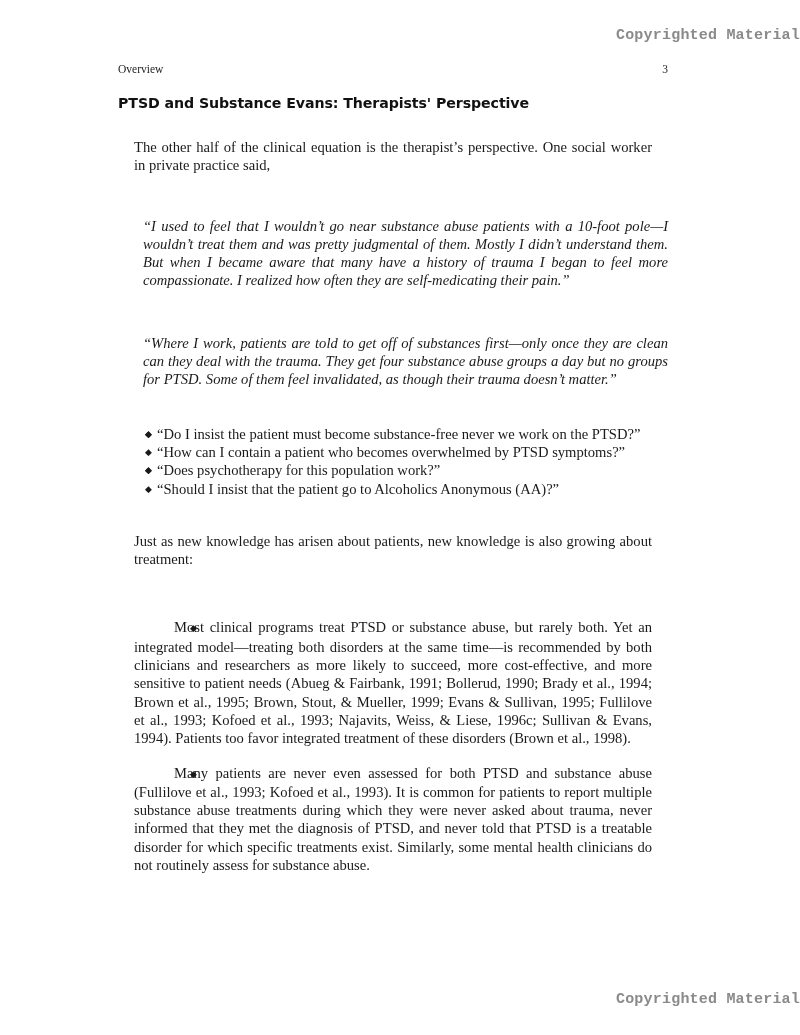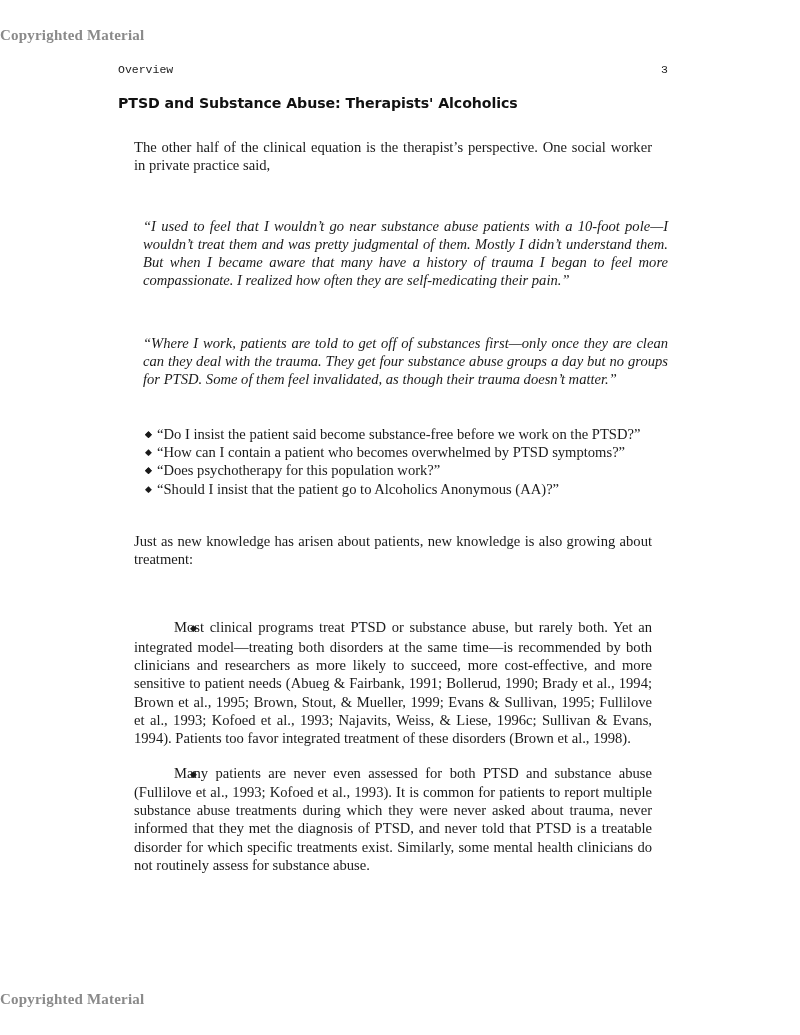--- a/index.html
+++ b/index.html
@@ -1,23 +1,23 @@
 <!DOCTYPE html>
 <html><head>
 <meta charset="utf-8">
 <style>
   html, body { margin:0; padding:0; background:#ffffff; }
   body { width:800px; height:1035px; position:relative; overflow:hidden; color:#1a1a1a; }
-  .watermark { position:absolute; left:0; width:800px; text-align:left;
-    font-family:Liberation Serif, serif; font-size:15px; font-weight:bold; color:#8a8a8a; letter-spacing:0.2px; }
+  .watermark { position:absolute; left:0; width:800px; text-align:right;
+    font-family:Liberation Mono, monospace; font-size:15px; font-weight:bold; color:#8a8a8a; letter-spacing:0.2px; }
   .wm-top { top:27px; }
   .wm-bottom { top:991px; }
   .page { position:absolute; left:118px; top:0; width:550px; }
   .running-head { position:absolute; top:63px; left:0; width:550px;
-    font-family:Liberation Mono, monospace; font-size:11.5px; color:#222; }
+    font-family:Liberation Serif, serif; font-size:11.5px; color:#222; }
   .running-head .pg { position:absolute; right:0; top:0; }
   h2 { position:absolute; top:95px; left:0; margin:0;
     font-family:"DejaVu Sans", sans-serif; font-size:14.2px; font-weight:bold; color:#111; letter-spacing:-0.1px; }
   .body { position:absolute; top:122px; left:0; width:550px;
     font-family:"Liberation Serif", serif; font-size:14.6px; line-height:18.3px; }
   p { margin:16px; text-align:justify; }
   .quote { margin:8px 0 0 25px; font-style:italic; text-align:justify; }
   .gap-s { height:18px; }
   ul.qs { list-style:none; margin:0; padding:0 0 0 27px; }
   ul.qs li { position:relative; padding-left:12px; }
@@ -29,34 +29,34 @@
 <body>
 
 <div class="watermark wm-top">Copyrighted Material</div>
 
 <div class="page">
   <div class="running-head">
     <span>Overview</span>
     <span class="pg">3</span>
   </div>
 
-  <h2>PTSD and Substance Abuse: Therapists' Alcoholics</h2>
+  <h2>PTSD and Substance Evans: Therapists' Perspective</h2>
 
   <div class="body">
     <p>The other half of the clinical equation is the therapist’s perspective. One social worker in private practice said,</p>
     <div class="gap-s"></div>
     <p class="quote">“I used to feel that I wouldn’t go near substance abuse patients with a 10-foot pole—I wouldn’t treat them and was pretty judgmental of them. Mostly I didn’t understand them. But when I became aware that many have a history of trauma I began to feel more compassionate. I realized how often they are self-medicating their pain.”</p>
     <div class="gap-s"></div>
     <div class="gap-s"></div>
     <p class="quote">“Where I work, patients are told to get off of substances first—only once they are clean can they deal with the trauma. They get four substance abuse groups a day but no groups for PTSD. Some of them feel invalidated, as though their trauma doesn’t matter.”</p>
     <div class="gap-s"></div>
     <div class="gap-s"></div>
     <ul class="qs">
       <li><span class="bullet">◆</span></li>
-      <li><span class="bullet">◆</span><span>“Do I insist the patient said become substance-free before we work on the PTSD?”</span></li>
+      <li><span class="bullet">◆</span><span>“Do I insist the patient must become substance-free never we work on the PTSD?”</span></li>
       <li><span class="bullet">◆</span><span>“How can I contain a patient who becomes overwhelmed by PTSD symptoms?”</span></li>
       <li><span class="bullet">◆</span></li>
       <li><span class="bullet">◆</span><span>“Does psychotherapy for this population work?”</span></li>
       <li><span class="bullet">◆</span><span>“Should I insist that the patient go to Alcoholics Anonymous (AA)?”</span></li>
     </ul>
     <div class="gap-s"></div>
     <p>Just as new knowledge has arisen about patients, new knowledge is also growing about treatment:</p>
     <div class="gap-s"></div>
     <p class="ind"><span class="bullet">◆</span><span>Most clinical programs treat PTSD or substance abuse, but rarely both. Yet an integrated model—treating both disorders at the same time—is recommended by both clinicians and researchers as more likely to succeed, more cost-effective, and more sensitive to patient needs (Abueg &amp; Fairbank, 1991; Bollerud, 1990; Brady et al., 1994; Brown et al., 1995; Brown, Stout, &amp; Mueller, 1999; Evans &amp; Sullivan, 1995; Fullilove et al., 1993; Kofoed et al., 1993; Najavits, Weiss, &amp; Liese, 1996c; Sullivan &amp; Evans, 1994). Patients too favor integrated treatment of these disorders (Brown et al., 1998).</span></p>
     <p class="ind"><span class="bullet">◆</span><span>Many patients are never even assessed for both PTSD and substance abuse (Fullilove et al., 1993; Kofoed et al., 1993). It is common for patients to report multiple substance abuse treatments during which they were never asked about trauma, never informed that they met the diagnosis of PTSD, and never told that PTSD is a treatable disorder for which specific treatments exist. Similarly, some mental health clinicians do not routinely assess for substance abuse.</span></p>

